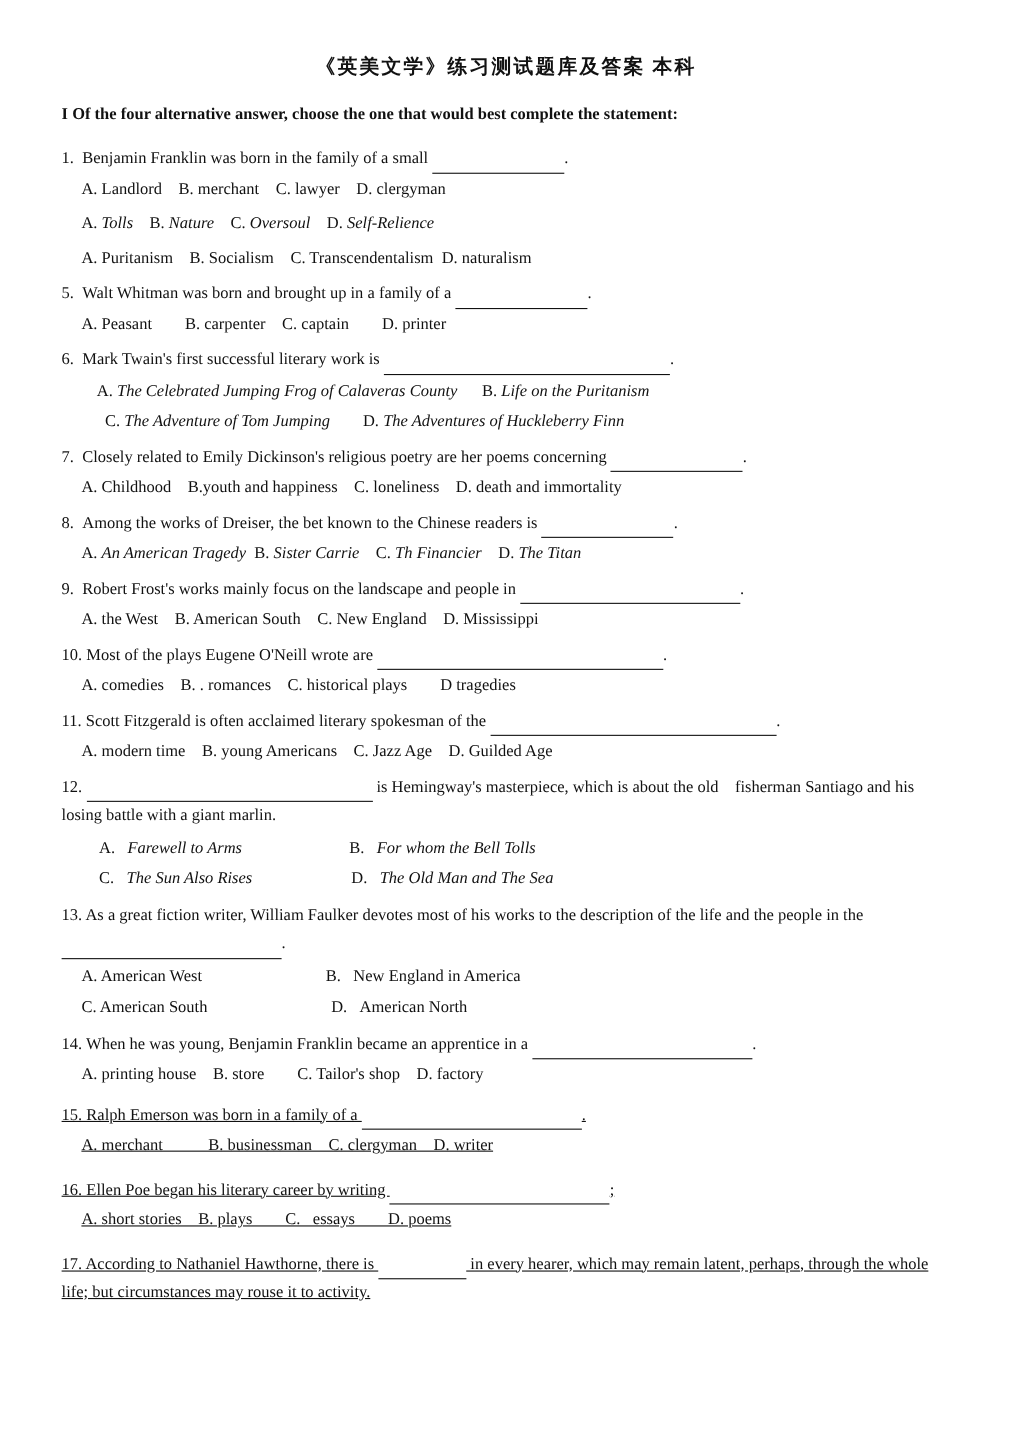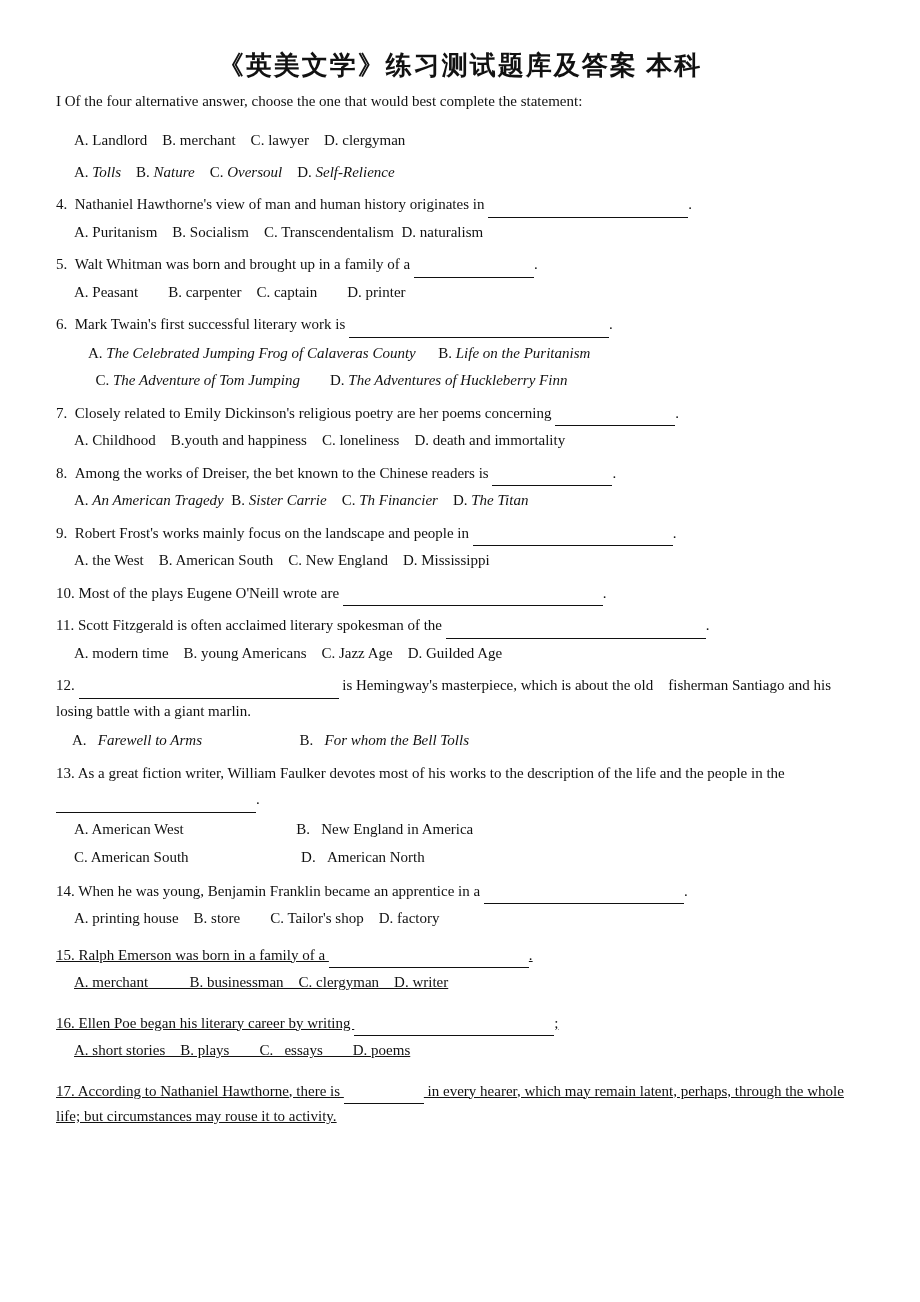--- a/index.html
+++ b/index.html
@@ -7,27 +7,27 @@
       background: #fff;
       font-family: "SimSun", "宋体", serif;
       font-size: 15px;
       color: #111;
       padding: 48px 56px 48px 56px;
       max-width: 920px;
       min-height: 1302px;
     }
     .page-title {
       text-align: center;
-      font-size: 26px;
+      font-size: 18px;
       font-weight: bold;
-      margin-bottom: 10px;
+      margin-bottom: 24px;
       letter-spacing: 2px;
     }
     .section-header {
-      font-weight: normal;
+      font-weight: bold;
       font-size: 15px;
       margin-bottom: 18px;
     }
     .question-block {
       margin-bottom: 6px;
       line-height: 1.7;
     }
     .question-line {
       margin-bottom: 2px;
       text-indent: 0;
@@ -52,34 +52,34 @@
 </head>
 <body>
 
 <div class="page-title">《英美文学》练习测试题库及答案   本科</div>
 
 <div class="section-header">I Of the four alternative answer, choose the one that would best complete the statement:</div>
 
 <div>
 
   <div class="question-block">
+    <div class="question-line">
+      <span>1.&nbsp;&nbsp;Benjamin Franklin was born in the family of a small <span class="blank">&nbsp;&nbsp;&nbsp;&nbsp;&nbsp;&nbsp;&nbsp;&nbsp;&nbsp;&nbsp;&nbsp;&nbsp;</span>.</span>
+    </div>
     <div class="answers-line">A. Landlord&nbsp;&nbsp;&nbsp;&nbsp;B. merchant&nbsp;&nbsp;&nbsp;&nbsp;C. lawyer&nbsp;&nbsp;&nbsp;&nbsp;D. clergyman</div>
   </div>
 
   <div class="question-block">
     <div class="answers-line">A. <em>Tolls</em>&nbsp;&nbsp;&nbsp;&nbsp;B. <em>Nature</em>&nbsp;&nbsp;&nbsp;&nbsp;C. <em>Oversoul</em>&nbsp;&nbsp;&nbsp;&nbsp;D. <em>Self-Relience</em></div>
   </div>
 
   <div class="question-block">
   </div>
 
   <div class="question-block">
-    <div class="question-line">
-      <span>4.&nbsp;&nbsp;Nathaniel Hawthorne's view of man and human history originates in <span class="blank blank-lg">&nbsp;&nbsp;&nbsp;&nbsp;&nbsp;&nbsp;&nbsp;&nbsp;&nbsp;&nbsp;&nbsp;&nbsp;&nbsp;&nbsp;&nbsp;&nbsp;&nbsp;</span>.</span>
-    </div>
     <div class="answers-line">A. Puritanism&nbsp;&nbsp;&nbsp;&nbsp;B. Socialism&nbsp;&nbsp;&nbsp;&nbsp;C. Transcendentalism&nbsp;&nbsp;D. naturalism</div>
   </div>
 
   <div class="question-block">
     <div class="question-line">
       <span>5.&nbsp;&nbsp;Walt Whitman was born and brought up in a family of a <span class="blank">&nbsp;&nbsp;&nbsp;&nbsp;&nbsp;&nbsp;&nbsp;&nbsp;&nbsp;&nbsp;&nbsp;&nbsp;</span>.</span>
     </div>
     <div class="answers-line">A. Peasant&nbsp;&nbsp;&nbsp;&nbsp;&nbsp;&nbsp;&nbsp;&nbsp;B. carpenter&nbsp;&nbsp;&nbsp;&nbsp;C. captain&nbsp;&nbsp;&nbsp;&nbsp;&nbsp;&nbsp;&nbsp;&nbsp;D. printer</div>
   </div>
 
@@ -111,35 +111,37 @@
     <div class="question-line">
       <span>9.&nbsp;&nbsp;Robert Frost's works mainly focus on the landscape and people in <span class="blank blank-lg">&nbsp;&nbsp;&nbsp;&nbsp;&nbsp;&nbsp;&nbsp;&nbsp;&nbsp;&nbsp;&nbsp;&nbsp;&nbsp;&nbsp;&nbsp;&nbsp;&nbsp;</span>.</span>
     </div>
     <div class="answers-line">A. the West&nbsp;&nbsp;&nbsp;&nbsp;B. American South&nbsp;&nbsp;&nbsp;&nbsp;C. New England&nbsp;&nbsp;&nbsp;&nbsp;D. Mississippi</div>
   </div>
 
   <div class="question-block">
     <div class="question-line">
       <span>10. Most of the plays Eugene O'Neill wrote are <span class="blank blank-xl">&nbsp;&nbsp;&nbsp;&nbsp;&nbsp;&nbsp;&nbsp;&nbsp;&nbsp;&nbsp;&nbsp;&nbsp;&nbsp;&nbsp;&nbsp;&nbsp;&nbsp;&nbsp;&nbsp;&nbsp;&nbsp;&nbsp;&nbsp;</span>.</span>
     </div>
+    <div class="answers-line">A. comedies&nbsp;&nbsp;&nbsp;&nbsp;B. . romances&nbsp;&nbsp;&nbsp;&nbsp;C. historical plays&nbsp;&nbsp;&nbsp;&nbsp;&nbsp;&nbsp;&nbsp;&nbsp;D tragedies</div>
   </div>
 
   <div class="question-block">
     <div class="question-line">
       <span>11. Scott Fitzgerald is often acclaimed literary spokesman of the <span class="blank blank-xl">&nbsp;&nbsp;&nbsp;&nbsp;&nbsp;&nbsp;&nbsp;&nbsp;&nbsp;&nbsp;&nbsp;&nbsp;&nbsp;&nbsp;&nbsp;&nbsp;&nbsp;&nbsp;&nbsp;&nbsp;&nbsp;&nbsp;&nbsp;</span>.</span>
     </div>
     <div class="answers-line">A. modern time&nbsp;&nbsp;&nbsp;&nbsp;B. young Americans&nbsp;&nbsp;&nbsp;&nbsp;C. Jazz Age&nbsp;&nbsp;&nbsp;&nbsp;D. Guilded Age</div>
   </div>
 
   <div class="question-block">
     <div class="question-line">
       <span>12. <span class="blank blank-xl">&nbsp;&nbsp;&nbsp;&nbsp;&nbsp;&nbsp;&nbsp;&nbsp;&nbsp;&nbsp;&nbsp;&nbsp;&nbsp;&nbsp;&nbsp;&nbsp;&nbsp;&nbsp;&nbsp;&nbsp;&nbsp;&nbsp;&nbsp;&nbsp;&nbsp;&nbsp;&nbsp;&nbsp;&nbsp;&nbsp;&nbsp;&nbsp;</span>&nbsp;is Hemingway's masterpiece, which is about the old&nbsp;&nbsp;&nbsp;&nbsp;fisherman Santiago and his losing battle with a giant marlin.</span>
     </div>
-    <div style="margin-left:16px; line-height:1.9;">
+    <div style="margin-left:34px; line-height:1.9;">
       <div>A.&nbsp;&nbsp;&nbsp;<em>Farewell to Arms</em>&nbsp;&nbsp;&nbsp;&nbsp;&nbsp;&nbsp;&nbsp;&nbsp;&nbsp;&nbsp;&nbsp;&nbsp;&nbsp;&nbsp;&nbsp;&nbsp;&nbsp;&nbsp;&nbsp;&nbsp;&nbsp;&nbsp;&nbsp;&nbsp;&nbsp;&nbsp;B.&nbsp;&nbsp;&nbsp;<em>For whom the Bell Tolls</em></div>
+      <div>C.&nbsp;&nbsp;&nbsp;<em>The Sun Also Rises</em>&nbsp;&nbsp;&nbsp;&nbsp;&nbsp;&nbsp;&nbsp;&nbsp;&nbsp;&nbsp;&nbsp;&nbsp;&nbsp;&nbsp;&nbsp;&nbsp;&nbsp;&nbsp;&nbsp;&nbsp;&nbsp;&nbsp;&nbsp;&nbsp;D.&nbsp;&nbsp;&nbsp;<em>The Old Man and The Sea</em></div>
     </div>
   </div>
 
   <div class="question-block">
     <div class="question-line">
       <span>13. As a great fiction writer, William Faulker devotes most of his works to the description of the life and the people in the <span class="blank blank-lg">&nbsp;&nbsp;&nbsp;&nbsp;&nbsp;&nbsp;&nbsp;&nbsp;&nbsp;&nbsp;&nbsp;&nbsp;&nbsp;&nbsp;&nbsp;&nbsp;&nbsp;&nbsp;&nbsp;&nbsp;&nbsp;&nbsp;&nbsp;&nbsp;&nbsp;&nbsp;&nbsp;&nbsp;</span>.</span>
     </div>
     <div style="margin-left:18px; line-height:1.9;">
       <div>A. American West&nbsp;&nbsp;&nbsp;&nbsp;&nbsp;&nbsp;&nbsp;&nbsp;&nbsp;&nbsp;&nbsp;&nbsp;&nbsp;&nbsp;&nbsp;&nbsp;&nbsp;&nbsp;&nbsp;&nbsp;&nbsp;&nbsp;&nbsp;&nbsp;&nbsp;&nbsp;&nbsp;&nbsp;&nbsp;&nbsp;B.&nbsp;&nbsp;&nbsp;New England in America</div>
       <div>C. American South&nbsp;&nbsp;&nbsp;&nbsp;&nbsp;&nbsp;&nbsp;&nbsp;&nbsp;&nbsp;&nbsp;&nbsp;&nbsp;&nbsp;&nbsp;&nbsp;&nbsp;&nbsp;&nbsp;&nbsp;&nbsp;&nbsp;&nbsp;&nbsp;&nbsp;&nbsp;&nbsp;&nbsp;&nbsp;&nbsp;D.&nbsp;&nbsp;&nbsp;American North</div>

